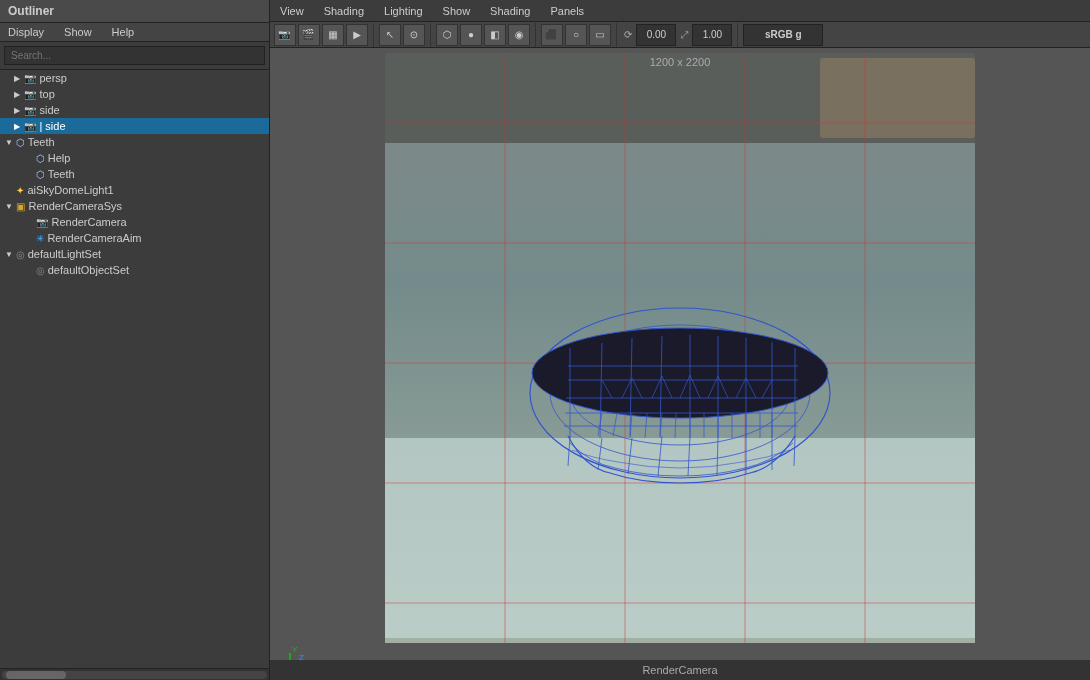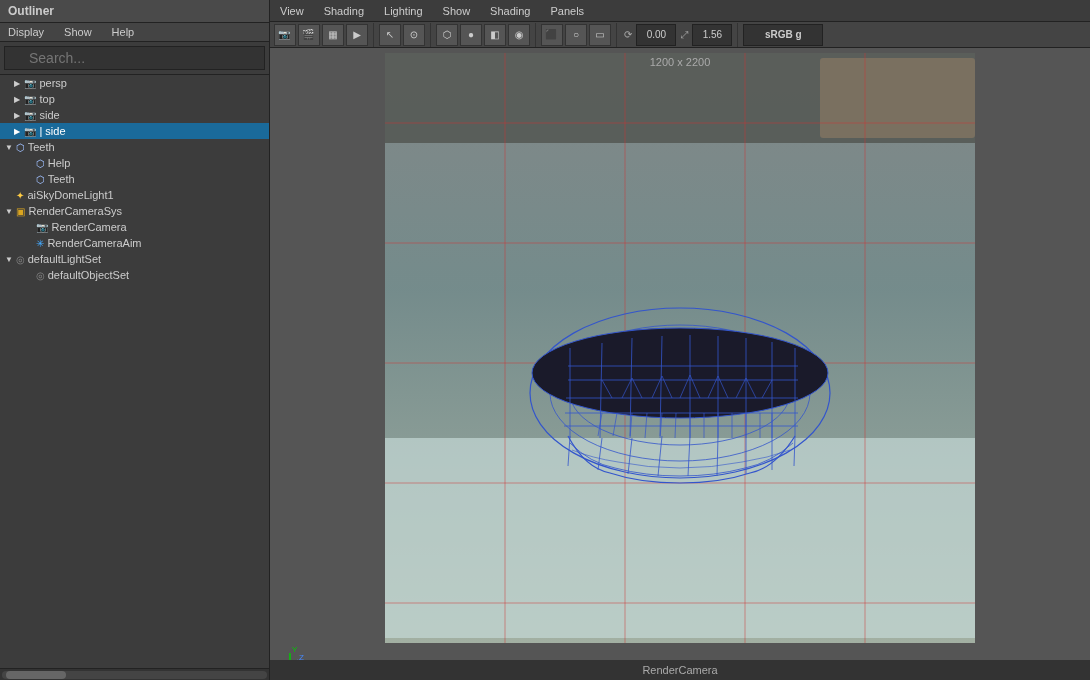--- a/index.html
+++ b/index.html
@@ -55,22 +55,22 @@
     }
     #outliner-search {
       padding: 4px;
       border-bottom: 1px solid #222;
     }
     #outliner-search input {
       width: 100%;
       background: #333;
       border: 1px solid #222;
       color: #ccc;
-      padding: 3px 24px;
-      font-size: 14px;
+      padding: 3px 6px;
+      font-size: 10px;
     }
     #outliner-tree {
       flex: 1;
       overflow-y: auto;
       overflow-x: hidden;
     }
     .tree-item {
       display: flex;
       align-items: center;
       padding: 2px 4px;
@@ -319,21 +319,21 @@
       <div class="toolbar-icon">◧</div>
       <div class="toolbar-icon">◉</div>
       <div class="toolbar-separator"></div>
       <div class="toolbar-icon">⬛</div>
       <div class="toolbar-icon">○</div>
       <div class="toolbar-icon">▭</div>
       <div class="toolbar-separator"></div>
       <div class="toolbar-label">⟳</div>
       <div class="toolbar-value">0.00</div>
       <div class="toolbar-label">⤢</div>
-      <div class="toolbar-value">1.56</div>
+      <div class="toolbar-value">1.00</div>
       <div class="toolbar-separator"></div>
       <div class="toolbar-value" style="width:80px;font-weight:bold;">sRGB g</div>
     </div>
 
     <div id="canvas-area">
       <div id="resolution-label">1200 x 2200</div>
       <svg id="teeth-svg" xmlns="http://www.w3.org/2000/svg">
 
         <defs>
           <linearGradient id="bgGrad" x1="0" y1="0" x2="0" y2="1">

